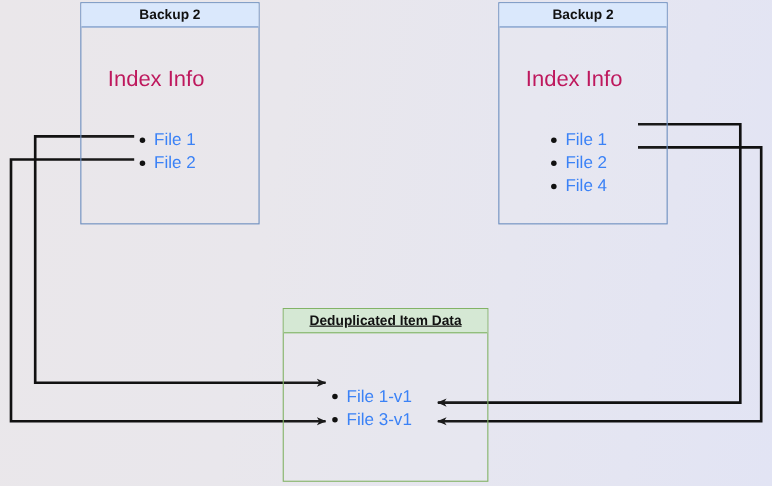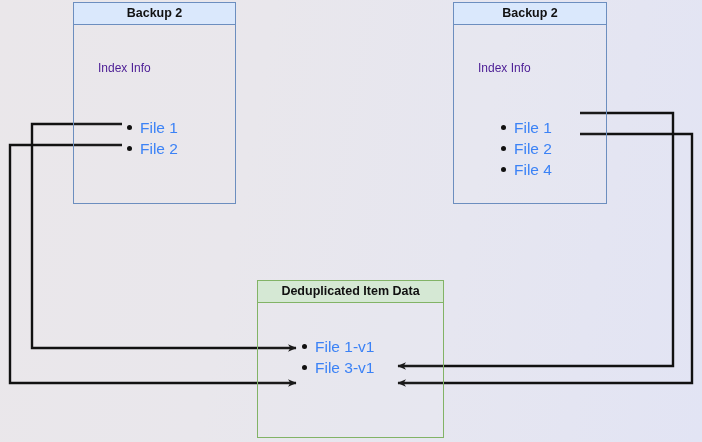--- a/index.html
+++ b/index.html
@@ -42,22 +42,22 @@
     color: #111111;
     background: #dae8fc;
     border-bottom: 1.5px solid #6c8ebf;
   }
   .box .body {
     position: relative;
     height: calc(100% - 22px);
   }
   .subtitle {
     position: absolute;
-    font-size: 12px;
-    color: #4c1d95;
+    font-size: 20px;
+    color: #be185d;
     white-space: nowrap;
   }
   .bullets {
     position: absolute;
     margin: 0;
     padding: 0;
     list-style: none;
   }
   .bullets li {
     font-size: 15.5px;
@@ -80,26 +80,26 @@
   
   .box.green {
     border-color: #82b366;
   }
   .box.green .hdr {
     background: #d5e8d4;
     border-bottom-color: #82b366;
   }
   #backup1 { left: 73px;  top: 2px;   width: 163px; height: 202px; }
   #backup2 { left: 453px; top: 2px;   width: 154px; height: 202px; }
-  #dedup   { left: 257px; top: 280px; width: 187px; height: 158px; }
+  #dedup   { left: 257px; top: 280px; width: 187px; height: 158px; text-decoration: underline; }
   #backup1 .subtitle { left: 24px; top: 36px; }
   #backup2 .subtitle { left: 24px; top: 36px; }
   #backup1 .bullets  { left: 50px; top: 92px; }
   #backup2 .bullets  { left: 44px; top: 92px; }
-  #dedup   .bullets  { left: 41px; top: 33px; }
+  #dedup   .bullets  { left: 41px; top: 47px; }
 </style>
 </head>
 <body>
 
 <div id="canvas">
 
   <svg id="wires" viewBox="0 0 702 442" xmlns="http://www.w3.org/2000/svg">
     <defs>
       <marker id="arrowhead" markerWidth="9" markerHeight="9" refX="8" refY="4.5" orient="auto" markerUnits="userSpaceOnUse">
         <path d="M0,0.8 L8.6,4.5 L0,8.2 L2.4,4.5 Z" fill="#111111"></path>

